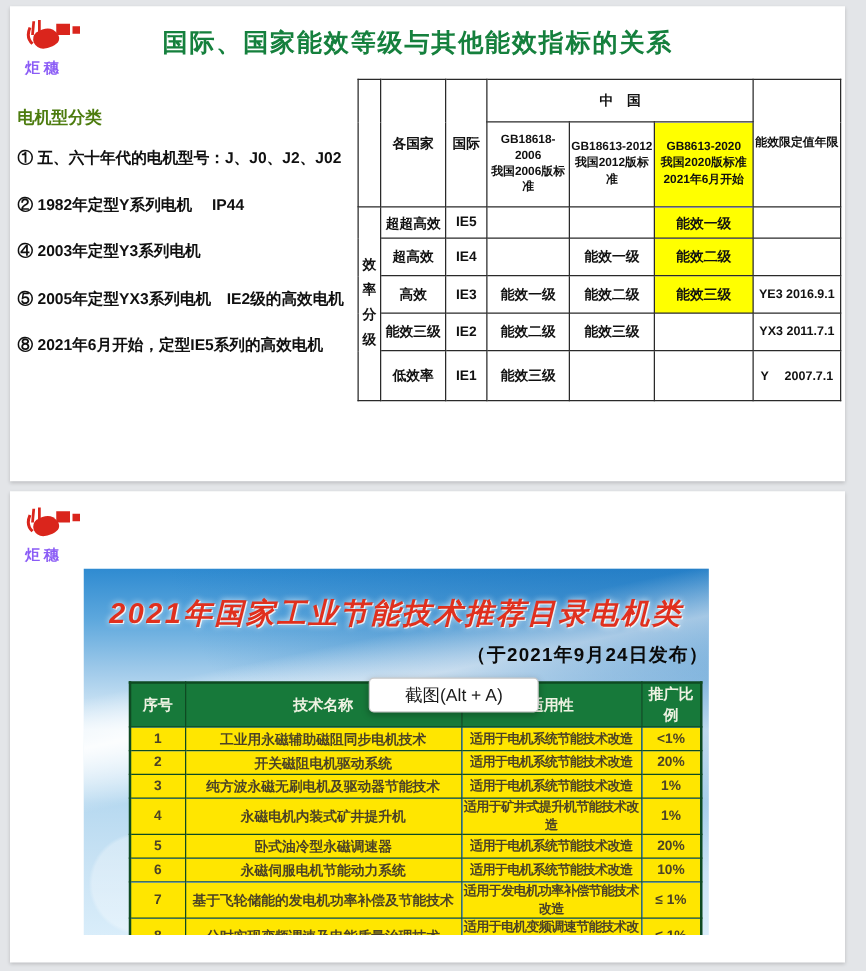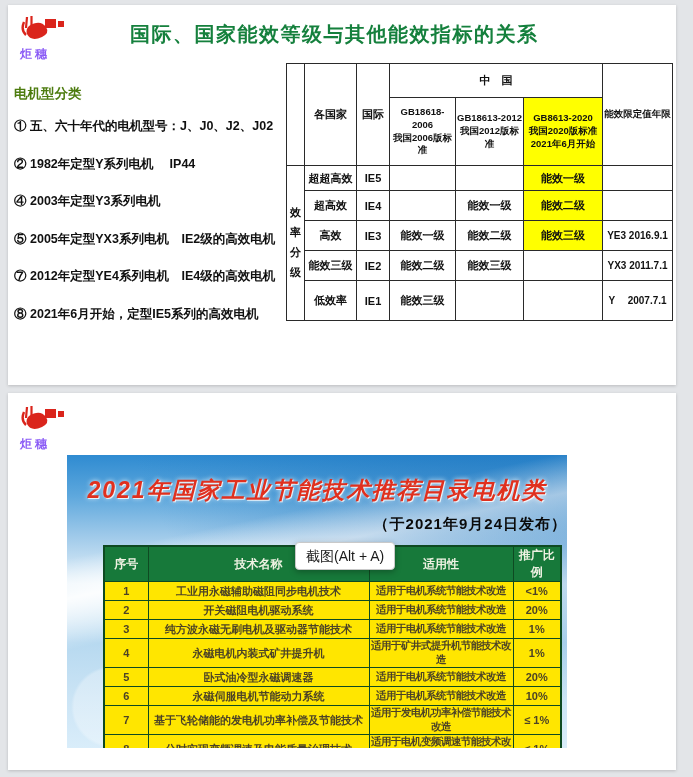--- a/index.html
+++ b/index.html
@@ -82,21 +82,21 @@
   .cat td {
     background:#ffe600; color:#4c4326; font-size:11px; font-weight:bold;
     border:1px solid #0e4a22; text-align:center; height:18px; padding:0; overflow:hidden;
   }
   .cat .scope { font-size:10.5px; letter-spacing:-0.5px; }
 
   .snip-tooltip {
     position:absolute; left:228px; top:87px; z-index:5;
     background:#ffffff; border:1px solid #c9c9c9; border-radius:4px;
     box-shadow:0 2px 6px rgba(0,0,0,.28);
-    padding:2px 10px; font-size:14px; color:#1a1a1a; height:22px; line-height:22px;
+    padding:2px 28px; font-size:14px; color:#1a1a1a; height:22px; line-height:22px;
     white-space:nowrap;
   }
 </style>
 </head>
 <body>
 
 <div class="slide" id="slide1">
 
   <div class="logo">
     <span>
@@ -114,21 +114,20 @@
 
   <div class="s1-title">国际、国家能效等级与其他能效指标的关系</div>
 
   <div class="class-block">
     <div class="class-heading">电机型分类</div>
     <div class="class-items">
       <div class="item">①  五、六十年代的电机型号：J、J0、J2、J02</div>
       <div class="item">②  1982年定型Y系列电机　 IP44</div>
       <div class="item">④  2003年定型Y3系列电机</div>
       <div class="item">⑤  2005年定型YX3系列电机　IE2级的高效电机</div>
-      <div class="item">⑦  2012年定型YE4系列电机　IE4级的高效电机</div>
       <div class="item">⑧  2021年6月开始，定型IE5系列的高效电机</div>
     </div>
   </div>
 
   <table class="eff">
     <colgroup>
       <col style="width:18px">
         <col style="width:52px">
         <col style="width:33px">
       <col style="width:66px">

